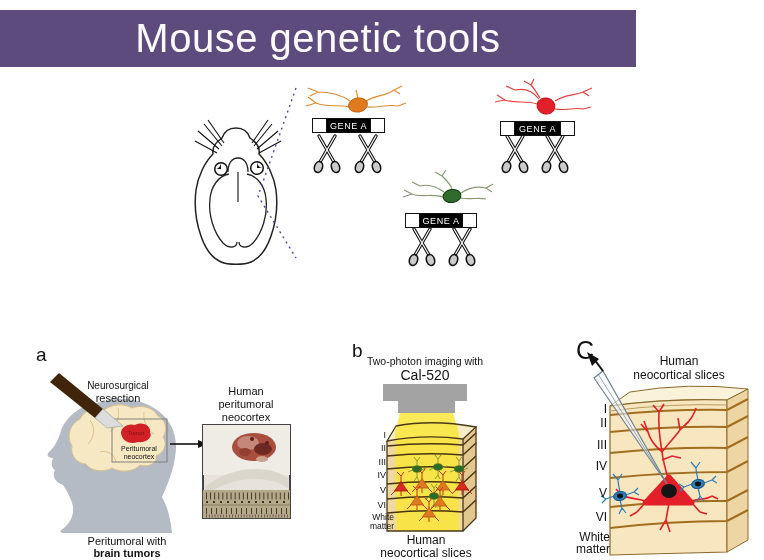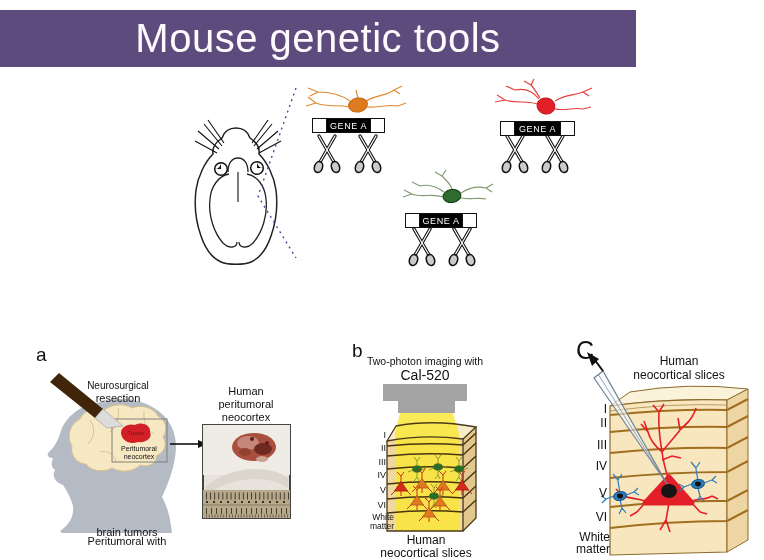--- a/index.html
+++ b/index.html
@@ -265,21 +265,21 @@
   <div class="t panel-label" style="left:36px;top:344px;">a</div>
   <div class="t cx" style="left:118px;top:380px;font-size:10px;">Neurosurgical</div>
   <div class="t cx" style="left:118px;top:392px;font-size:11px;">resection</div>
   <div class="t cx" style="left:136px;top:430px;font-size:6px;color:#7c1212;">Tumor</div>
   <div class="t cx" style="left:139px;top:445px;font-size:7px;">Peritumoral</div>
   <div class="t cx" style="left:139px;top:453px;font-size:7px;">neocortex</div>
   <div class="t cx" style="left:246px;top:385px;font-size:11px;">Human</div>
   <div class="t cx" style="left:246px;top:398px;font-size:11px;">peritumoral</div>
   <div class="t cx" style="left:246px;top:411px;font-size:11px;">neocortex</div>
   <div class="t cx" style="left:127px;top:535px;font-size:11px;">Peritumoral with</div>
-  <div class="t cx" style="left:127px;top:526px;font-size:11px;">brain tumors</div>
+  <div class="t cx" style="left:127px;top:547px;font-size:11px;font-weight:bold;">brain tumors</div>
 
   <div class="t panel-label" style="left:352px;top:340px;">b</div>
   <div class="t cx" style="left:425px;top:355px;font-size:10.5px;">Two-photon imaging with</div>
   <div class="t cx" style="left:425px;top:367px;font-size:14px;text-align:center;">Cal-520</div>
   <div class="t rt" style="right:378px;top:430px;font-size:9px;">I</div>
   <div class="t rt" style="right:378px;top:443px;font-size:9px;">II</div>
   <div class="t rt" style="right:378px;top:457px;font-size:9px;">III</div>
   <div class="t rt" style="right:378px;top:470px;font-size:9px;">IV</div>
   <div class="t rt" style="right:378px;top:485px;font-size:9px;">V</div>
   <div class="t rt" style="right:378px;top:500px;font-size:9px;">VI</div>

